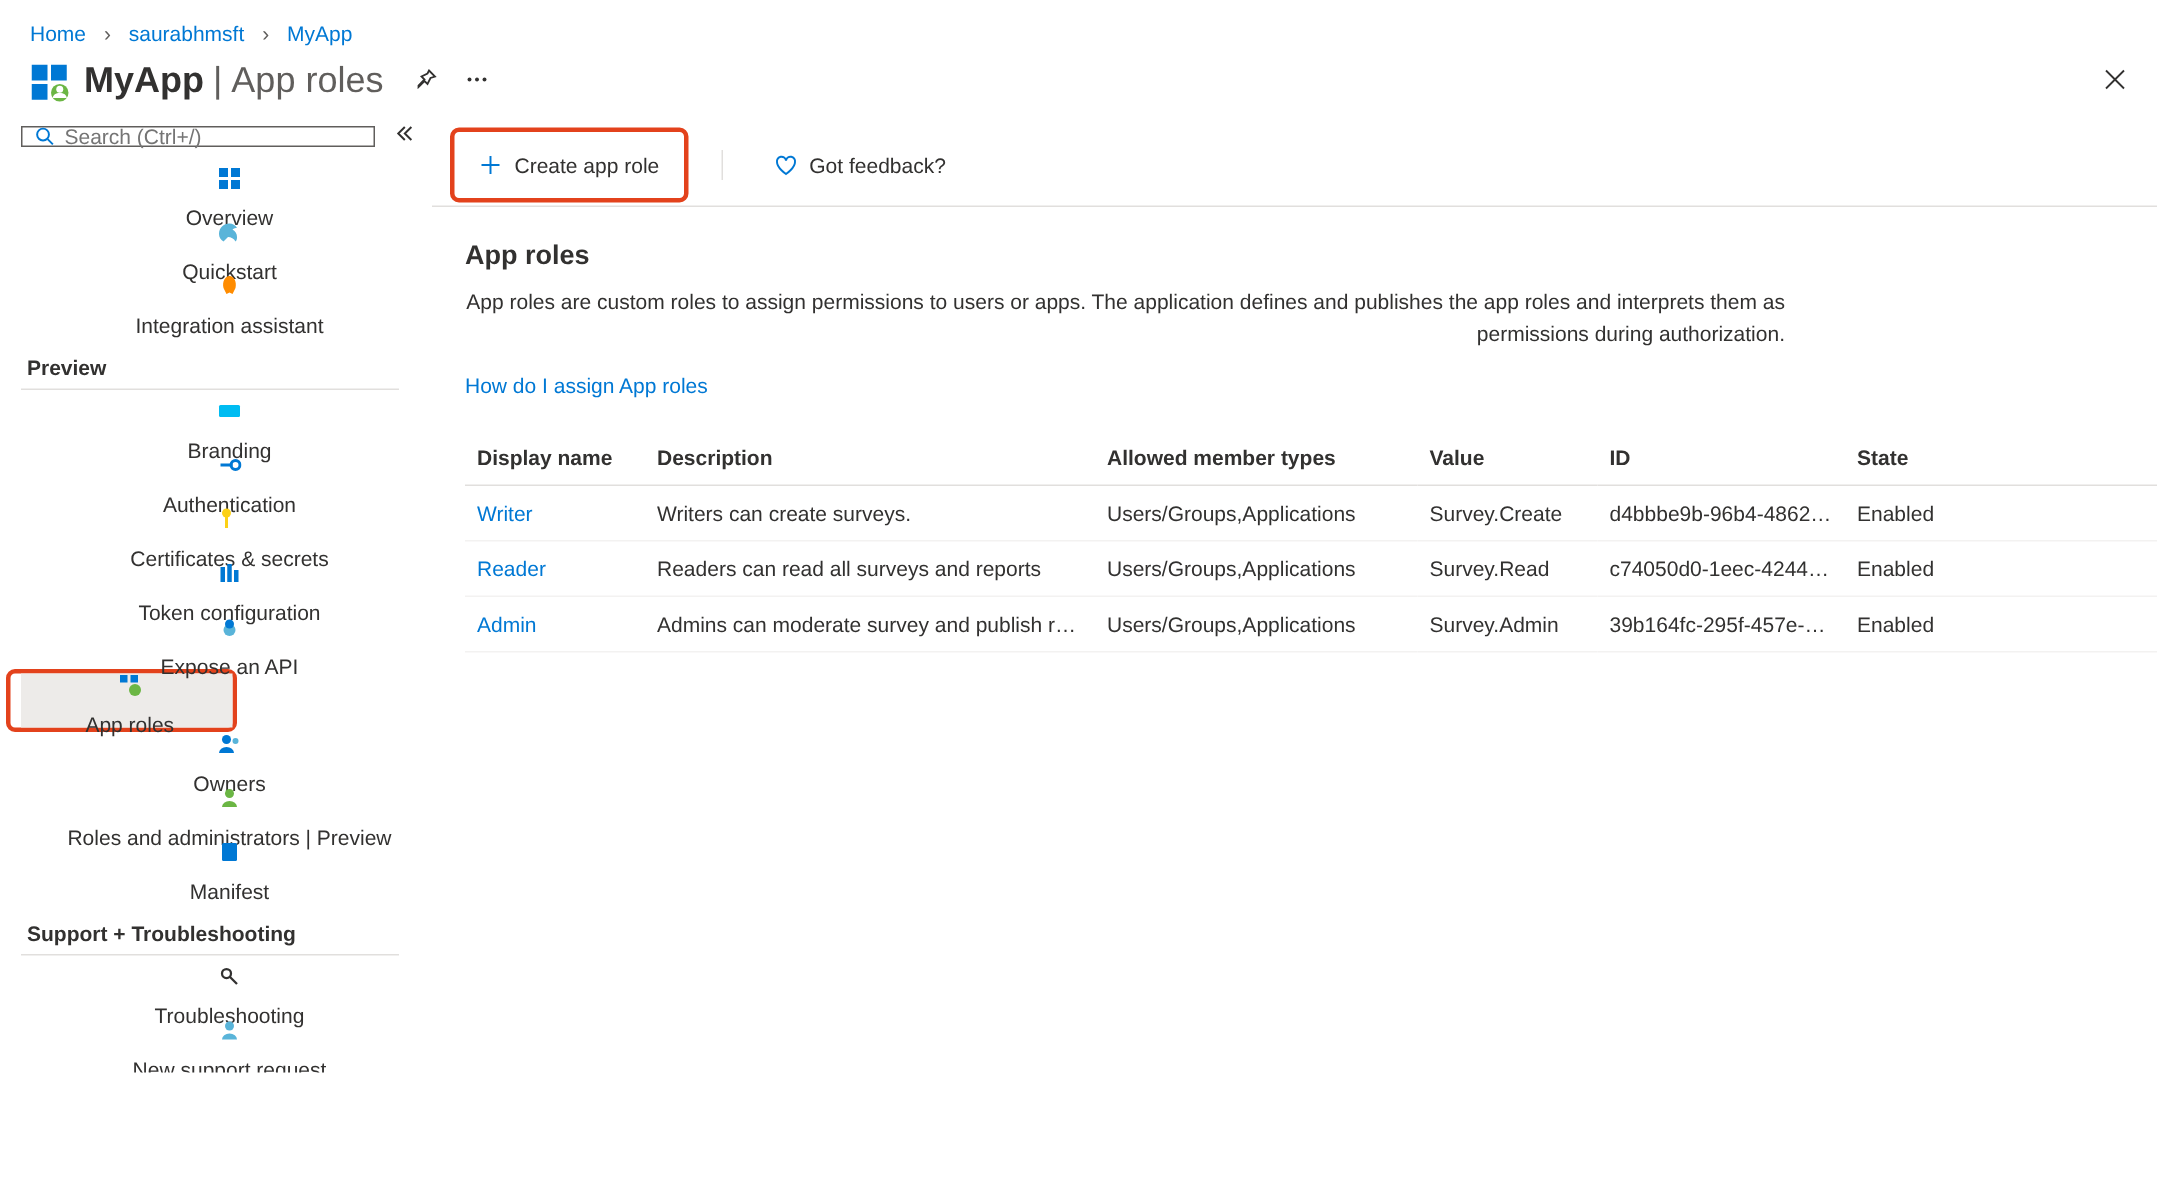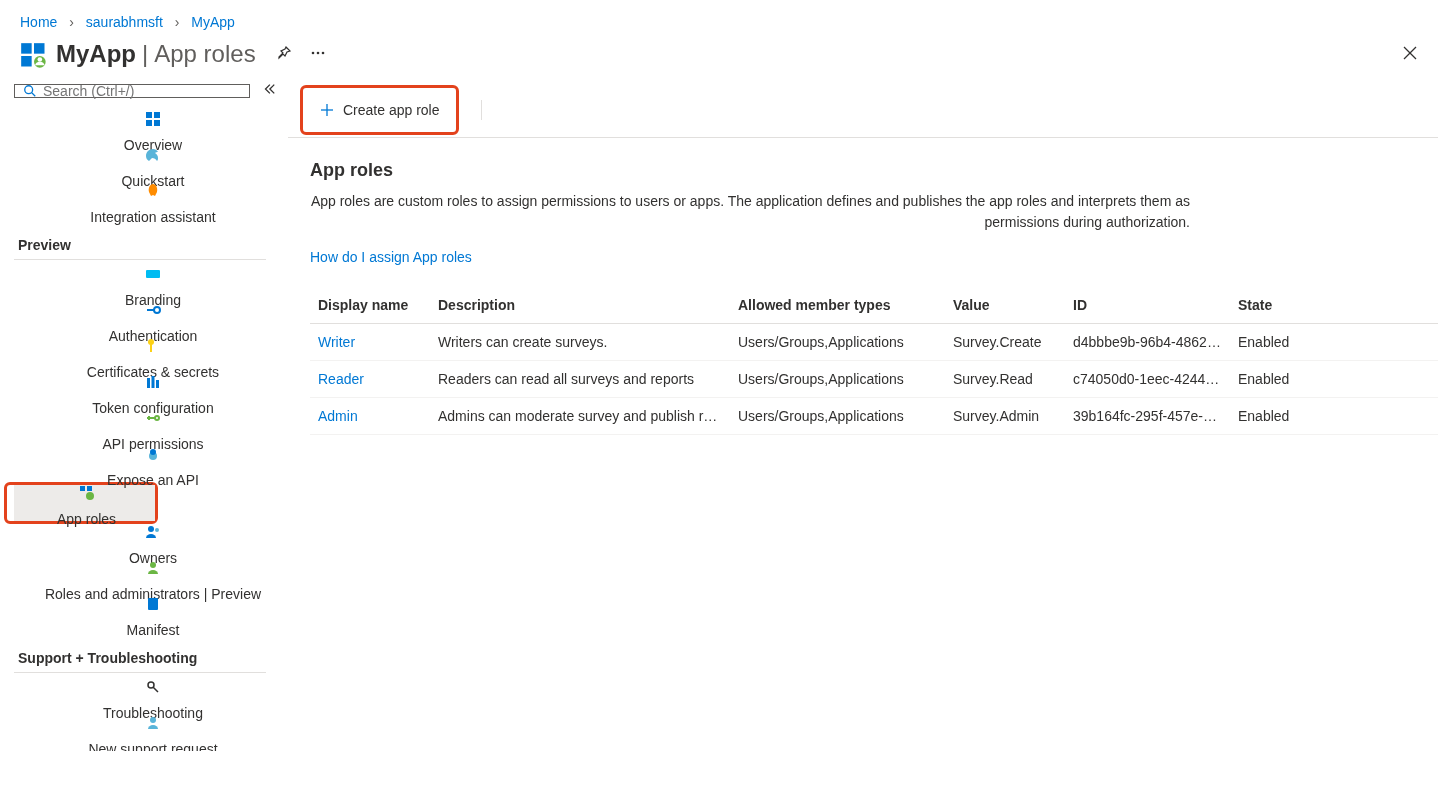--- a/index.html
+++ b/index.html
@@ -184,30 +184,20 @@
           <svg viewBox="0 0 16 16">
             <rect x="2" y="4" width="3" height="10" fill="#0078d4"></rect>
             <rect x="6.5" y="2" width="3" height="12" fill="#0078d4"></rect>
             <rect x="11" y="6" width="3" height="8" fill="#0078d4"></rect>
           </svg>
         </span>
       <span>Token configuration</span>
     </div>
     <div class="nav-item">
       <span class="nav-icon">
-          <svg viewBox="0 0 16 16" fill="none" stroke="#6bb644" stroke-width="2">
-            <circle cx="12" cy="8" r="2"></circle>
-            <path d="M2 8h8"></path>
-            <path d="M4 6v4"></path>
-          </svg>
-        </span>
-      <span>API permissions</span>
-    </div>
-    <div class="nav-item">
-      <span class="nav-icon">
           <svg viewBox="0 0 16 16">
             <path d="M4 10a4 4 0 1 1 8 0 4 4 0 0 1-8 0z" fill="#59b4d9"></path>
             <circle cx="8" cy="6" r="3" fill="#0078d4"></circle>
           </svg>
         </span>
       <span>Expose an API</span>
     </div>
 
     <div class="highlight-box">
       <div class="nav-item active">
@@ -277,20 +267,26 @@
       <div class="toolbar-highlight">
         <div class="toolbar-btn">
           <svg viewBox="0 0 16 16" stroke="#0078d4" stroke-width="1.3">
               <line x1="8" y1="2" x2="8" y2="14"></line>
               <line x1="2" y1="8" x2="14" y2="8"></line>
             </svg>
           <span>Create app role</span>
         </div>
       </div>
       <div class="toolbar-sep"></div>
+      <div class="toolbar-btn">
+        <svg viewBox="0 0 16 16" fill="none" stroke="#0078d4" stroke-width="1.3">
+            <path d="M8 14s-6-4-6-8a3 3 0 0 1 6-1 3 3 0 0 1 6 1c0 4-6 8-6 8z"></path>
+          </svg>
+        <span>Got feedback?</span>
+      </div>
     </div>
 
     <div class="section">
       <div class="section-title">App roles</div>
       <div class="section-desc">App roles are custom roles to assign permissions to users or apps. The application defines and publishes the app roles and interprets them as permissions during authorization.</div>
       <a href="#" class="section-link">How do I assign App roles</a>
 
       <table>
         <colgroup>
             <col class="c-name">

